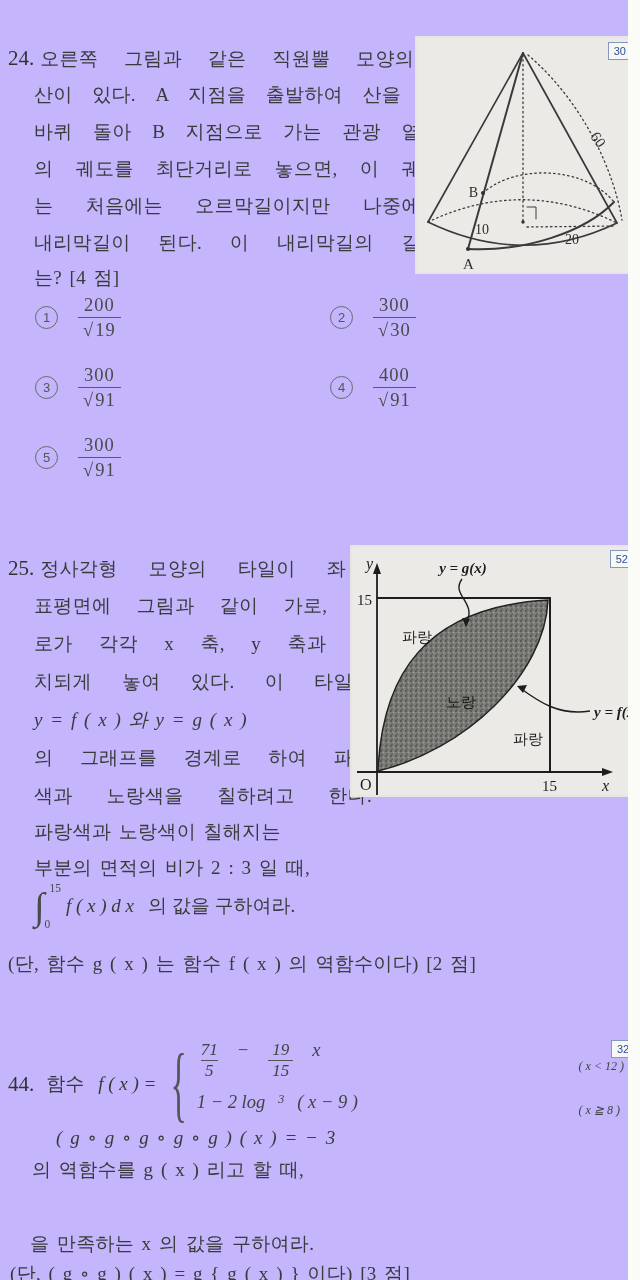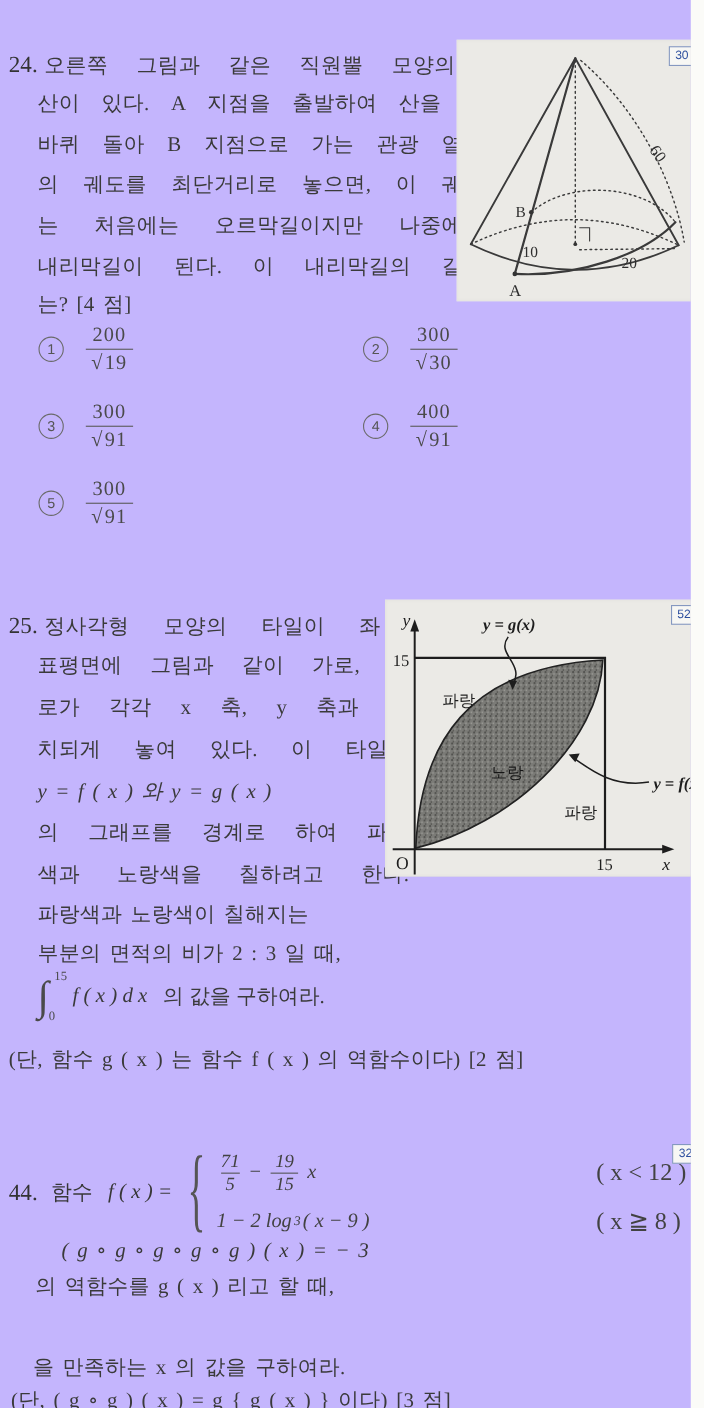--- a/index.html
+++ b/index.html
@@ -33,28 +33,28 @@
             font-size:11.5px;color:#4a4a4a;margin:0 8px 0 2px;}
   .int-lims .up{transform:translate(3px,-2px);}
   .int-lims .lo{transform:translate(-2px,2px);}
   .mi{font-style:italic;}
   
   .pw{position:absolute;display:flex;align-items:center;}
   .pw .lead{font-size:19px;white-space:nowrap;}
   .brace{font-size:34px;transform:scaleY(2.5);transform-origin:center;display:inline-block;
          font-weight:400;color:#555;margin:0 10px 0 14px;}
   .pw-rows{display:flex;flex-direction:column;}
-  .pw-row{display:flex;align-items:center;font-size:18.5px;font-style:italic;color:#424242;}
+  .pw-row{display:flex;align-items:flex-start;font-size:18.5px;font-style:italic;color:#424242;gap:11px;}
   .rowA{height:52px;}
   .rowB{height:36px;}
   .sfrac{display:inline-flex;flex-direction:column;align-items:center;font-size:17px;
          line-height:1.15;font-style:italic;margin:0 4px;}
   .sfrac .sd{border-top:1.4px solid #555;padding:0 4px;}
   .cond-col{display:flex;flex-direction:column;margin-left:auto;align-items:flex-start;}
-  .cond{font-size:22px;color:#424242;white-space:nowrap;}
+  .cond{font-size:12px;font-style:italic;color:#424242;white-space:nowrap;}
   .logbase{font-size:12px;vertical-align:-5px;margin:0 2px;}
   
   svg{display:block;}
   svg text{font-family:"Liberation Serif","DejaVu Serif",serif;}
 </style>
 </head>
 <body>
 
 <div class="page">
 

